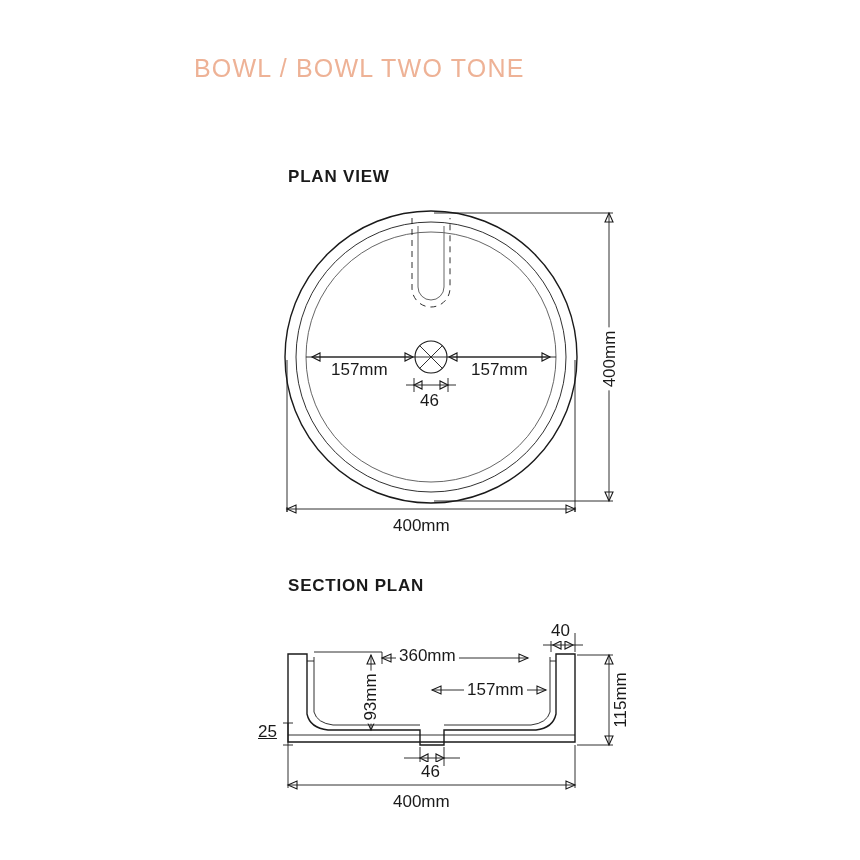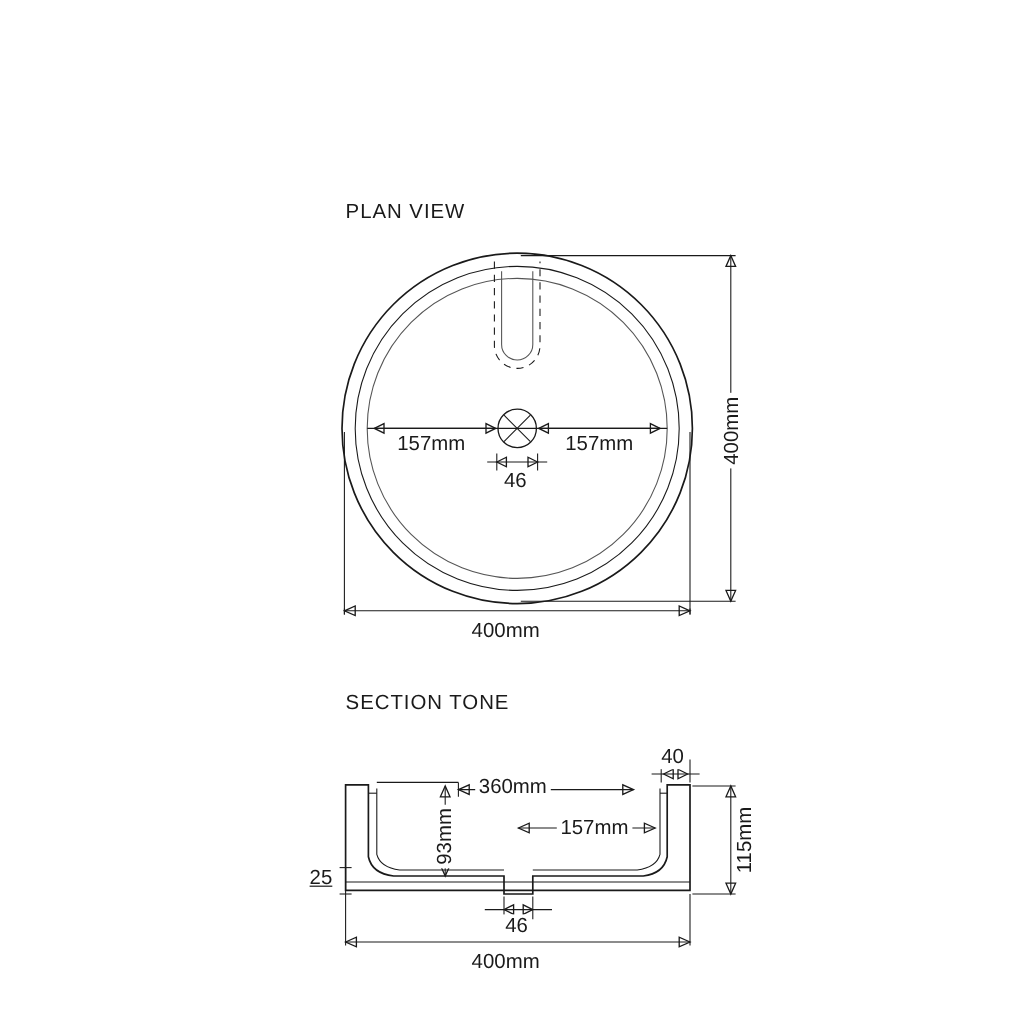--- a/index.html
+++ b/index.html
@@ -26,21 +26,21 @@
     top: 54px;
     font-size: 25px;
     letter-spacing: 1.2px;
     color: #eeb296;
     font-weight: 400;
     white-space: nowrap;
   }
   .view-heading {
     position: absolute;
     font-size: 17px;
-    font-weight: 400;
+    font-weight: 700;
     letter-spacing: 0.8px;
     color: #1a1a1a;
     white-space: nowrap;
   }
   #plan-heading { left: 288px; top: 167px; }
   #section-heading { left: 288px; top: 576px; }
 
   .dim-label {
     position: absolute;
     font-size: 17px;
@@ -56,23 +56,24 @@
   .ln-thin { stroke: #1a1a1a; stroke-width: 0.9; fill: none; }
   .ln-light { stroke: #555; stroke-width: 0.9; fill: none; }
   .dash { stroke-dasharray: 6 5; }
   .bowl-outline { stroke: #1a1a1a; stroke-width: 1.4; fill: none; }
 </style>
 </head>
 <body>
 
 <div class="page">
 
+  <div class="title">BOWL / BOWL TWO TONE</div>
 
   <div class="view-heading" id="plan-heading">PLAN VIEW</div>
-  <div class="view-heading" id="section-heading">SECTION TONE</div>
+  <div class="view-heading" id="section-heading">SECTION PLAN</div>
 
   <svg width="860" height="860" aria-hidden="true">
 
     <circle class="bowl-outline" cx="431" cy="357" r="146"></circle>
 
     <circle class="ln-thin" cx="431" cy="357" r="135"></circle>
 
     <circle class="ln-light" cx="431" cy="357" r="125"></circle>
 
     <path class="ln-thin dash" d="M 412 218 L 412 288 A 19 19 0 0 0 450 288 L 450 218"></path>

